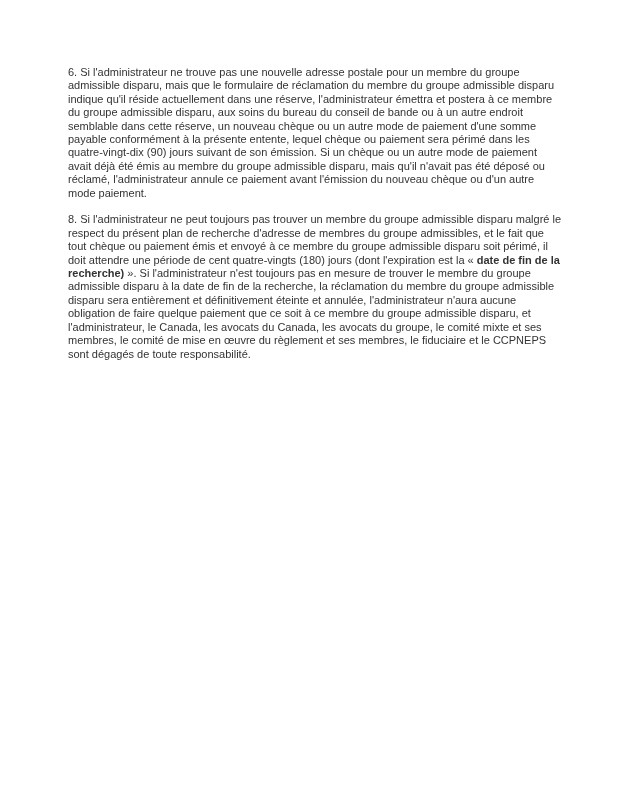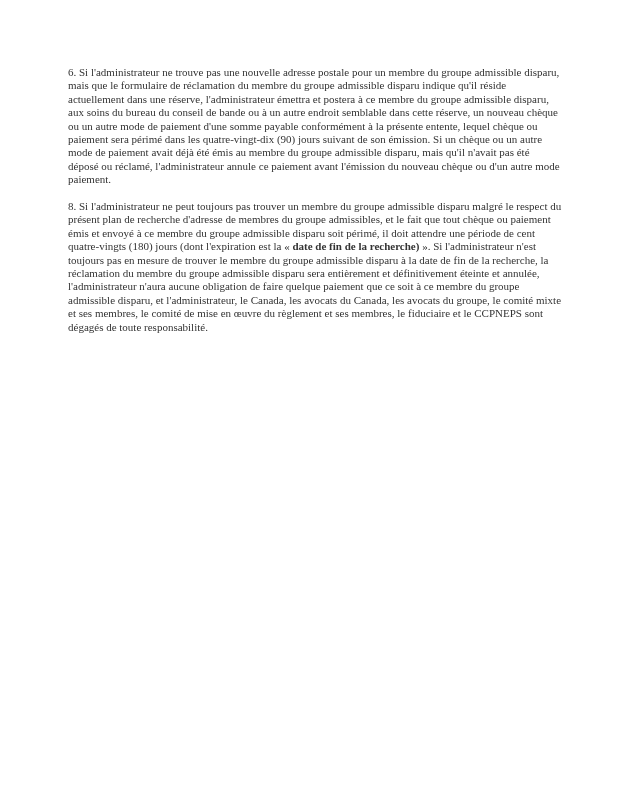--- a/index.html
+++ b/index.html
@@ -20,21 +20,20 @@
     left: 68px;
     top: 66px;
     width: 494px;
     font-size: 11px;
     line-height: 13.4px;
     text-align: left;
     letter-spacing: 0;
   }
   .para {
     margin: 0 0 13.4px 0;
-    font-family: Liberation Serif, serif;
   }
   .content span.seg-bold {
     font-weight: bold;
   }
 </style>
 </head>
 <body>
 
 <div class="page" style="background: rgb(255, 255, 255);">
   <div class="content" style="color: rgb(51, 51, 51);">

